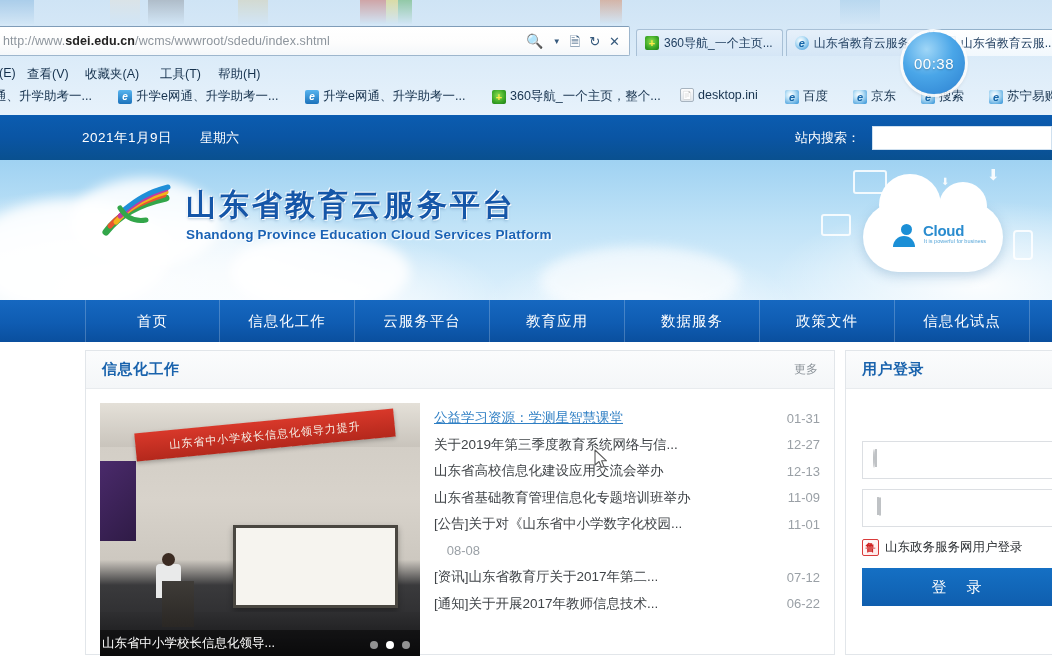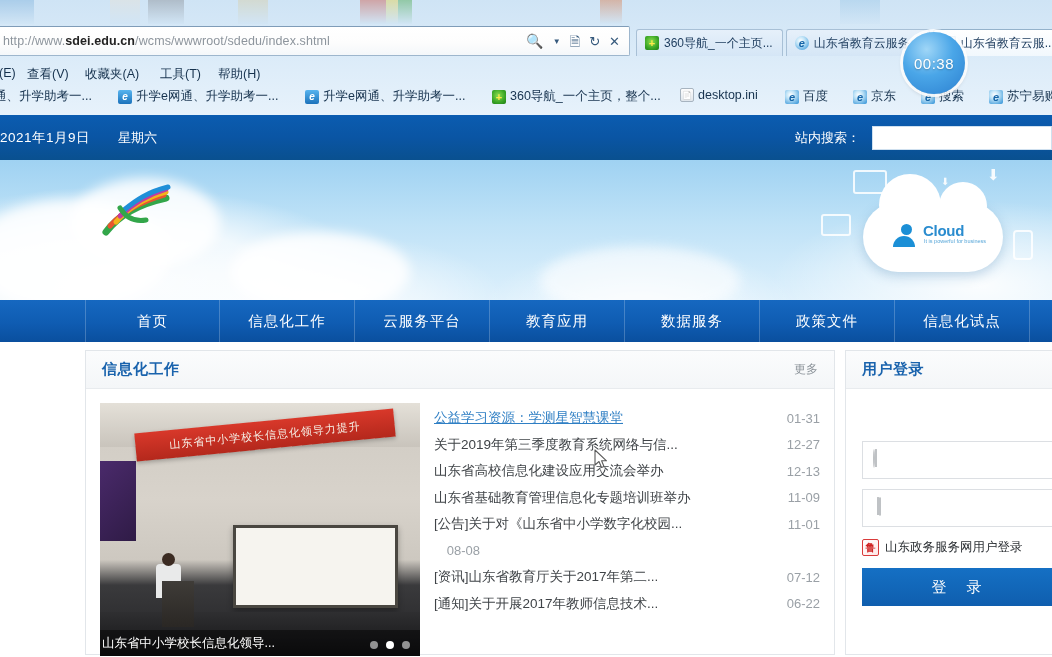--- a/index.html
+++ b/index.html
@@ -99,21 +99,21 @@
   }
 
   
   .site { position:absolute; top:115px; left:0; width:1052px; height:542px; background:#fff; }
 
   .topbar {
     position:absolute; top:0; left:0; width:1052px; height:45px;
     background:linear-gradient(180deg,#0b5cb0 0%,#0a55a4 50%,#09508f 100%);
     display:flex; align-items:center;
   }
-  .topbar-date { color:#ffffff; font-size:13.5px; letter-spacing:.5px; }
+  .topbar-date { margin-left:82px; color:#ffffff; font-size:13.5px; letter-spacing:.5px; }
   .topbar-week { margin-left:28px; color:#ffffff; font-size:13px; }
   .topbar-right { position:absolute; right:0; top:0; height:45px; display:flex; align-items:center; }
   .search-label { color:#ffffff; font-size:13px; margin-right:12px; }
   .search-input {
     width:180px; height:24px; background:#ffffff; border:1px solid #cfe0ef;
     font-size:12px; padding:0 6px; color:#333; outline:none;
   }
 
   
   .banner {
@@ -406,20 +406,24 @@
     <div class="logo-group">
       <div class="swoosh">
         <svg width="72" height="62" viewBox="0 0 72 62">
           <path d="M6 50 C18 34 38 22 66 16" stroke="#33a64a" stroke-width="7" fill="none" stroke-linecap="round"></path>
           <path d="M10 44 C22 30 40 20 64 13" stroke="#e8552f" stroke-width="5" fill="none" stroke-linecap="round"></path>
           <path d="M16 40 C28 26 44 16 66 10" stroke="#f2b41a" stroke-width="5" fill="none" stroke-linecap="round"></path>
           <path d="M20 34 C32 22 46 13 66 7" stroke="#c23ba0" stroke-width="5" fill="none" stroke-linecap="round"></path>
           <path d="M24 28 C36 18 48 10 68 5" stroke="#1f8fd8" stroke-width="5" fill="none" stroke-linecap="round"></path>
           <path d="M20 26 C26 36 34 40 46 38" stroke="#33a64a" stroke-width="5" fill="none" stroke-linecap="round"></path>
         </svg>
+      </div>
+      <div class="logo-text">
+        <div class="logo-cn">山东省教育云服务平台</div>
+        <div class="logo-en">Shandong Province Education Cloud Services Platform</div>
       </div>
     </div>
 
     <div class="cloudart">
       <div class="cl-icon" style="left:42px;top:4px;width:34px;height:24px;"></div>
       <div class="cl-icon" style="left:10px;top:48px;width:30px;height:22px;"></div>
       <div class="cl-icon" style="left:202px;top:64px;width:20px;height:30px;border-radius:4px;"></div>
       <div class="cl-mono" style="left:176px;top:0px;">⬇</div>
       <div class="cl-mono" style="left:96px;top:18px;font-size:10px;">⬇</div>
       <div class="cl-mono" style="left:130px;top:10px;font-size:10px;">⬇</div>

